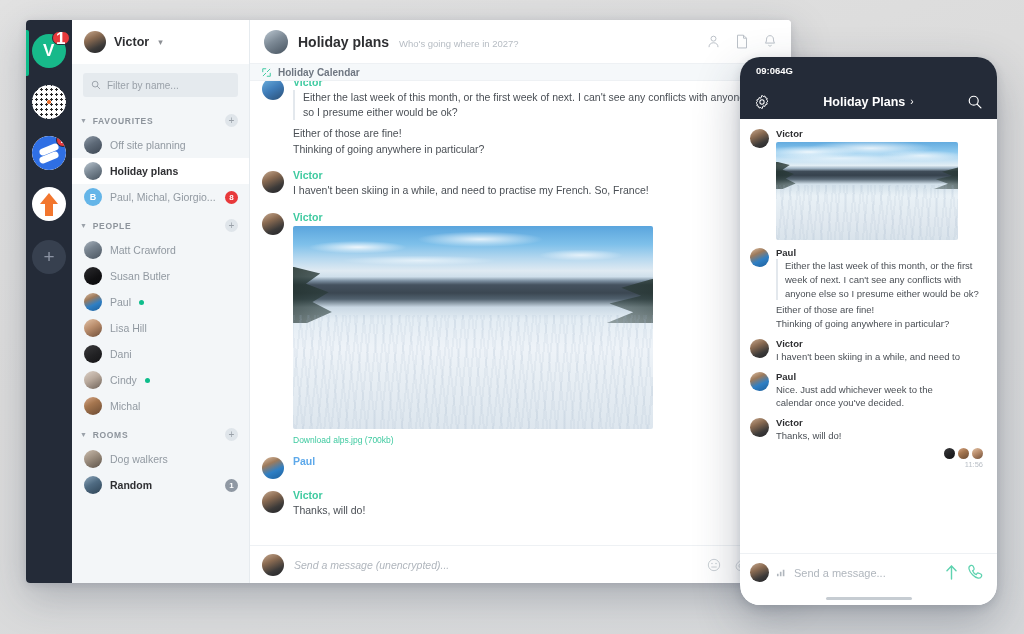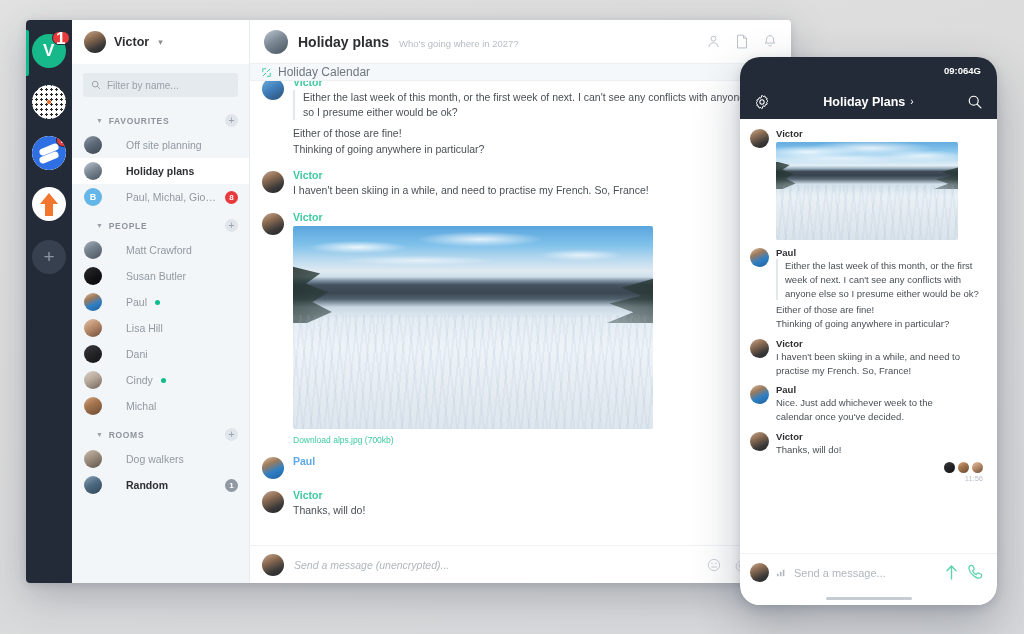--- a/index.html
+++ b/index.html
@@ -107,21 +107,21 @@
   .sb-search-wrap { padding: 9px 11px 8px; background:#f3f6f8;text-align:right; }
   .sb-search {
     height: 24px; background: #e5eaee; border-radius: 3px;
     display: flex; align-items: center; gap: 6px; padding: 0 8px;
   }
   .sb-search .ph { font-size: 10px; color: #9aa1a9; }
 
   .sb-scroll { flex: 1; overflow: hidden; }
   .sb-section {
     display: flex; align-items: center; justify-content: space-between;
-    padding: 9px 11px 5px 24px;
+    padding: 9px 11px 5px 8px;
   }
   .sb-section .lbl {
     font-size: 8.5px; letter-spacing: .7px; color: #8d949c; font-weight: 600;
     display:flex;align-items:center;gap:5px;
   }
   .sb-section .cv { font-size: 7px; color:#9aa1a9; }
   .sb-add {
     width: 13px; height: 13px; border-radius: 50%;
     background: #dfe5ea; color: #9aa1a9;
     font-size: 11px; line-height: 11px; text-align: center;
@@ -129,21 +129,21 @@
   }
   .sb-add i{ font-style:normal; font-size:10px; margin-top:-1px;}
   .sb-row {
     height: 26px; display: flex; align-items: center;
     padding: 0 11px 0 12px; gap: 8px; cursor: pointer;
   }
   .sb-row.active { background: #fff; }
   .sb-row .av { width: 18px; height: 18px; border-radius: 50%; flex: 0 0 18px; }
   .sb-row .nm {
     font-size: 10.5px; color: #9199a1; flex: 1;
-    white-space: nowrap; overflow: hidden; text-overflow: ellipsis; margin-left: 16px;
+    white-space: nowrap; overflow: hidden; text-overflow: ellipsis;
   }
   .sb-row.active .nm, .sb-row.bold .nm { color: #2e2f32; font-weight: 600; }
   .dot-online { width: 5px; height: 5px; border-radius: 50%; background: #0dbd8b; flex:0 0 5px; }
   .sb-badge-red {
     min-width: 13px; height: 13px; border-radius: 7px;
     background: #e8393b; color: #fff; font-size: 8px; font-weight:700;
     display:flex;align-items:center;justify-content:center; padding:0 3px;
   }
   .sb-badge-grey {
     min-width: 13px; height: 13px; border-radius: 7px;
@@ -164,21 +164,21 @@
   }
   .main-header .av { width: 24px; height: 24px; border-radius: 50%; flex:0 0 24px;}
   .main-header .title { font-size: 14px; font-weight: 700; color: #2e2f32; }
   .main-header .topic { font-size: 9.5px; color: #b6bcc3; padding-top:3px;}
   .header-icons { margin-left: auto; display: flex; gap: 14px; align-items:center; }
 
   .pinned-bar {
     height: 17px; background: #f5f8fa; border-bottom:1px solid #eef1f4;
     display: flex; align-items: center; gap: 7px; padding: 0 12px;
   }
-  .pinned-bar .lbl { font-size: 12px; color: #6e7681; font-weight:400;}
+  .pinned-bar .lbl { font-size: 10px; color: #6e7681; font-weight:700;}
 
   .timeline { flex: 1; overflow: hidden; padding: 6px 0 0 0; position: relative; }
   .msg-group { display: flex; padding: 3px 14px 3px 12px; gap: 9px; }
   .msg-group .av { width: 22px; height: 22px; border-radius: 50%; flex: 0 0 22px; margin-top:2px;}
   .msg-body { flex: 1; min-width: 0; }
   .sender { font-size: 10.5px; font-weight: 600; margin-bottom: 2px; }
   .sender.victor { color: #3fcaa0; }
   .sender.paul { color: #5ea9ea; }
   .quote-block {
     border-left: 2px solid #e3e8ed; padding-left: 8px; margin-bottom: 2px;
@@ -237,21 +237,21 @@
     left: 740px; top: 57px;
     width: 257px; height: 548px;
     background: #fff;
     border-radius: 20px;
     box-shadow: 0 18px 46px rgba(40,50,70,.3), 0 3px 10px rgba(40,50,70,.16);
     overflow: hidden;
     display: flex; flex-direction: column;
   }
   .ph-status {
     height: 27px; background: #242b38; color: #fff;
-    display: flex; align-items: center; justify-content: flex-end;
+    display: flex; align-items: center; justify-content: flex-start;
     padding: 0 16px; font-size: 9.5px; font-weight: 700;
   }
   .ph-header {
     height: 35px; background: #242b38; color: #fff;
     display: flex; align-items: center; justify-content: space-between;
     padding: 0 14px;
   }
   .ph-header .ttl { font-size: 12.5px; font-weight: 700; display:flex; align-items:center; gap:5px;}
   .ph-header .ttl .arw { font-size: 10px; font-weight: 400; }
   .ph-body { flex: 1; overflow: hidden; padding: 5px 0 0 0; background: #fff;}
@@ -618,21 +618,20 @@
         <div class="pm-text">Either of those are fine!</div>
         <div class="pm-text">Thinking of going anywhere in particular?</div>
       </div>
     </div>
 
     <div class="pm-group">
       <div class="av a-victor"></div>
       <div class="pm-body">
         <div class="pm-sender">Victor</div>
         <div class="pm-text">I haven't been skiing in a while, and need to</div>
-        <div class="pm-text">practise my French. So, France!</div>
       </div>
     </div>
 
     <div class="pm-group">
       <div class="av a-paul"></div>
       <div class="pm-body">
         <div class="pm-sender">Paul</div>
         <div class="pm-text">Nice. Just add whichever week to the</div>
         <div class="pm-text">calendar once you've decided.</div>
       </div>

